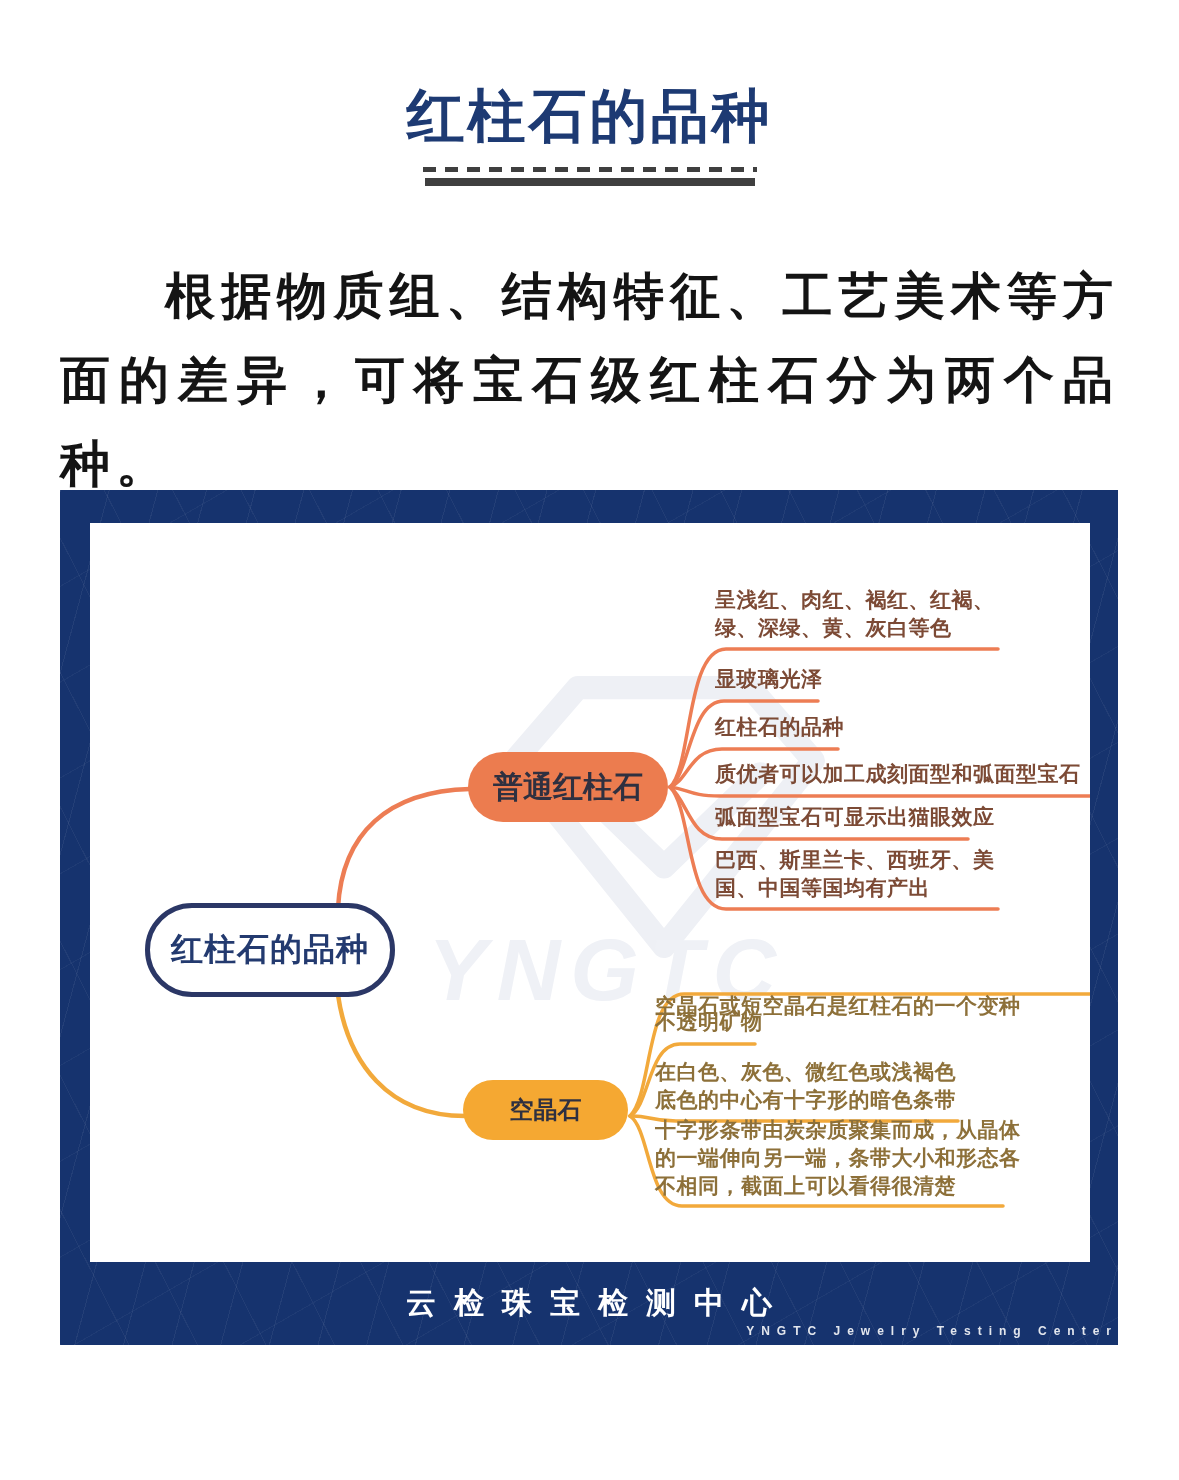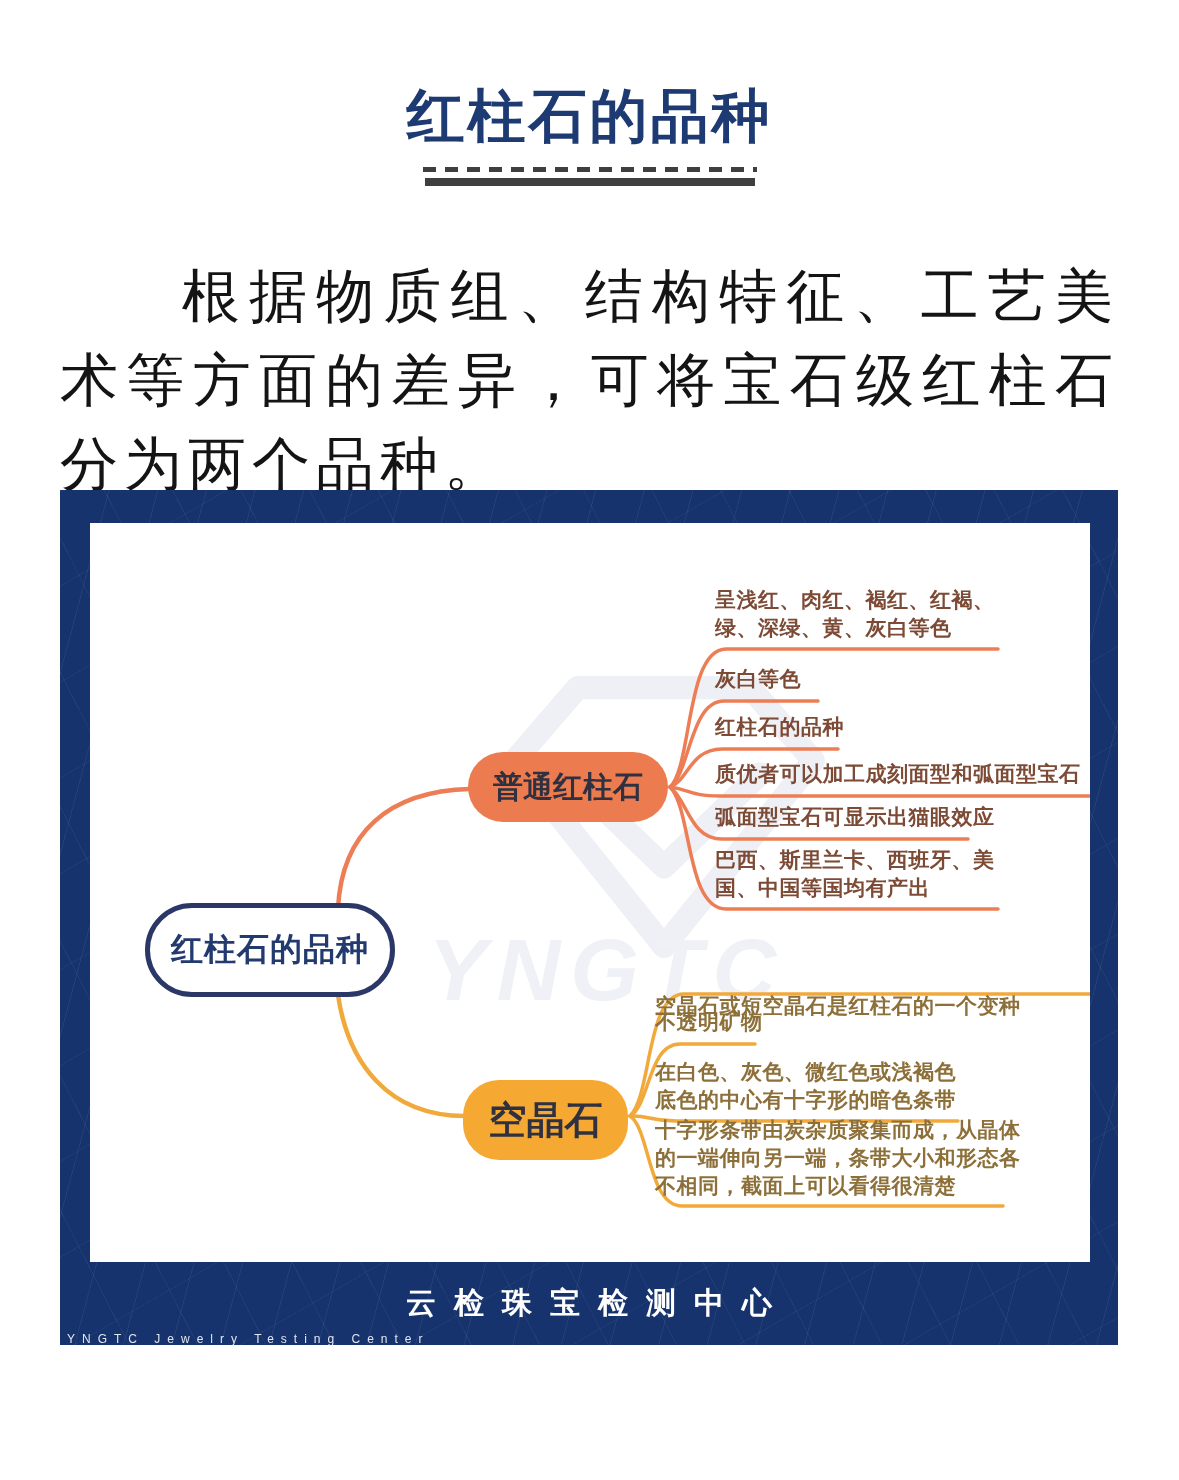--- a/index.html
+++ b/index.html
@@ -22,25 +22,25 @@
     background:repeating-linear-gradient(90deg,#3F3F3F 0 13px, transparent 13px 22px);
   }
   .title-underline .bar {
     height:8px; width:330px; margin:6px auto 0;
     background:#3F3F3F;
   }
 
   
   .intro {
     margin:68px 60px 0;
-    font-size:58px;
+    font-size:50px;
     line-height:84px;
     letter-spacing:6px;
     color:#141414;
-    font-weight:400;
+    font-weight:700;
     text-indent:2.1em;
     text-align:justify;
   }
 
   
   .card {
     position:absolute;
     left:60px; top:490px;
     width:1058px; height:855px;
     background:#16336E;
@@ -91,24 +91,24 @@
     font-size:32px; color:#233A6F;
     letter-spacing:1px;
   }
   .node.branch0 {
     left:378px; top:229px; width:200px; height:70px;
     background:#EC7C4F;
     border-radius:35px;
     font-size:30px; color:#2F3040;
   }
   .node.branch1 {
-    left:373px; top:557px; width:165px; height:80px;
+    left:373px; top:557px; width:165px; height:60px;
     background:#F5A832;
     border-radius:36px;
-    font-size:38px; color:#2F3040;
+    font-size:24px; color:#2F3040;
   }
 
   
   .leaf {
     position:absolute; z-index:2;
     font-size:21px; line-height:28px;
     letter-spacing:0.5px;
     font-weight:700;
   }
   .leaves[data-branch="0"] .leaf { color:#7C4A35; }
@@ -126,23 +126,23 @@
 
   
   .footer-cn {
     position:absolute; left:0; top:793px; width:100%;
     text-align:center; z-index:2;
     color:#ffffff; font-size:30px; font-weight:bold;
     letter-spacing:18px; text-indent:18px;
   }
   .footer-en {
     position:absolute; left:0; top:834px; width:100%;
-    text-align:left; z-index:2;
-    color:rgba(255,255,255,0.88); font-size:12px; font-weight:normal;
-    letter-spacing:7px; text-indent:7px;margin-top:8px;
+    text-align:right; z-index:2;
+    color:rgba(255,255,255,0.88); font-size:12px; font-weight:bold;
+    letter-spacing:7px; text-indent:7px;
   }
 </style>
 </head>
 <body>
 
 <div class="page">
 
   <h1 class="title">红柱石的品种</h1>
 
   <div class="title-underline">
@@ -189,21 +189,21 @@
       <div class="node branch0">
         <span>普通红柱石</span>
       </div>
 
       <div class="node branch1">
         <span>空晶石</span>
       </div>
 
       <div class="leaves" data-branch="0">
           <div class="leaf t1">呈浅红、肉红、褐红、红褐、绿、深绿、黄、灰白等色</div>
-          <div class="leaf t2">灰白等色</div>
+          <div class="leaf t2">显玻璃光泽</div>
           <div class="leaf t3">红柱石的品种</div>
           <div class="leaf t4">质优者可以加工成刻面型和弧面型宝石</div>
           <div class="leaf t5">弧面型宝石可显示出猫眼效应</div>
           <div class="leaf t6">巴西、斯里兰卡、西班牙、美国、中国等国均有产出</div>
         </div>
       <div class="leaves" data-branch="1">
           <div class="leaf b1">空晶石或短空晶石是红柱石的一个变种</div>
           <div class="leaf b2">不透明矿物</div>
           <div class="leaf b3">在白色、灰色、微红色或浅褐色底色的中心有十字形的暗色条带</div>
           <div class="leaf b4">十字形条带由炭杂质聚集而成，从晶体的一端伸向另一端，条带大小和形态各不相同，截面上可以看得很清楚</div>

